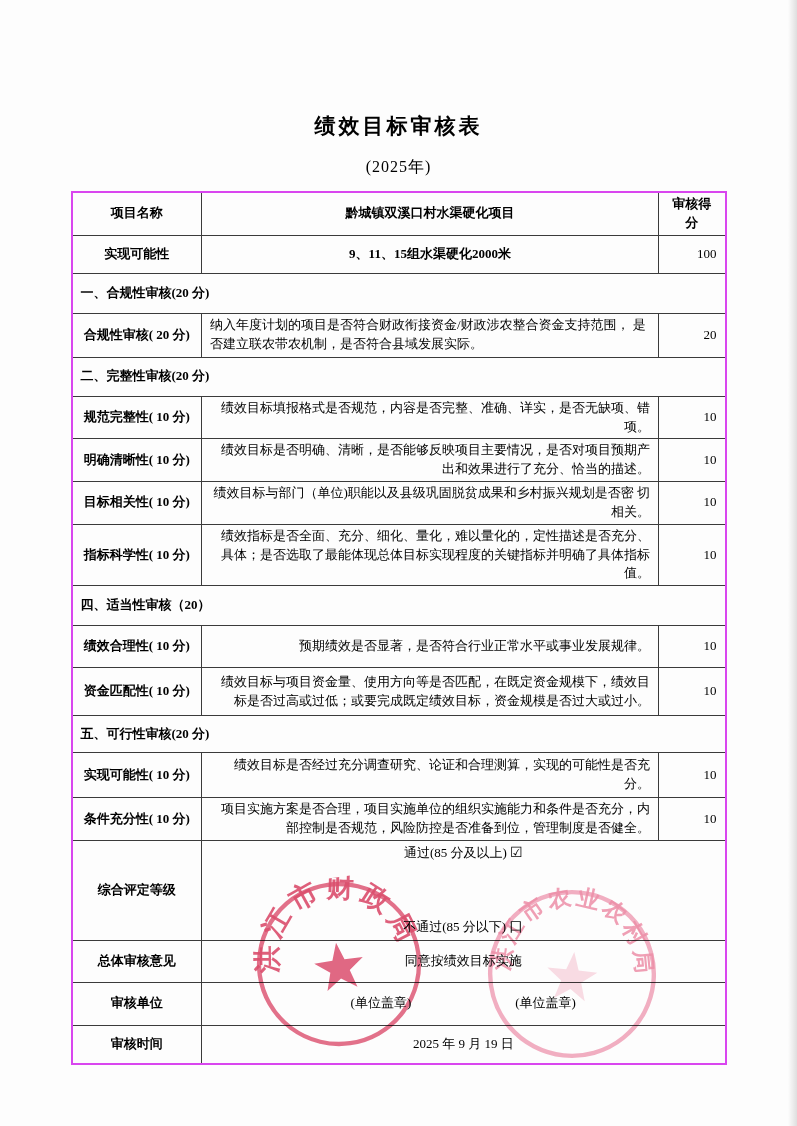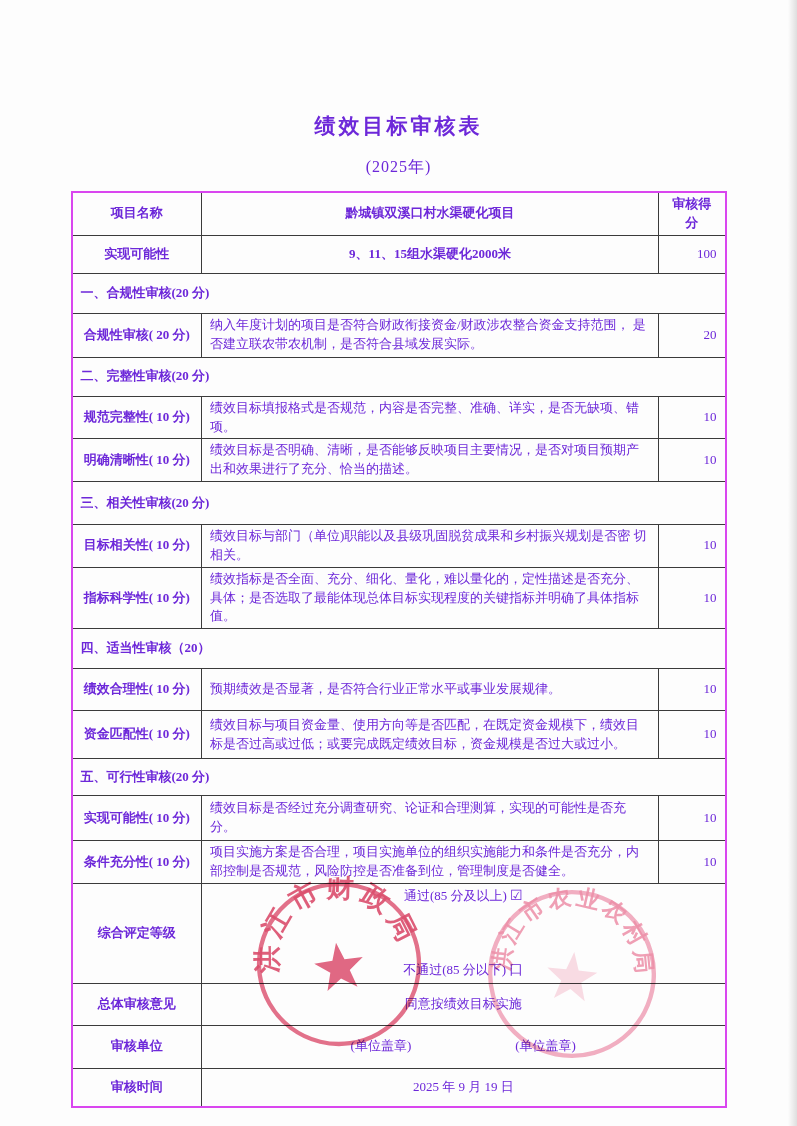--- a/index.html
+++ b/index.html
@@ -1,21 +1,21 @@
 <!DOCTYPE html>
 <html><head>
 <meta charset="utf-8">
 <style>
   html,body{margin:0;padding:0;background:#ffffff;}
   .sheet{
     position:relative;
     width:797px;height:1126px;
     background:#fdfdfd;
     font-family:"Liberation Serif","DejaVu Serif",serif;
-    color:#6d28d9;
+    color:#000000;
     overflow:hidden;
   }
   .edge-shadow{
     position:absolute;top:0;right:0;width:9px;height:100%;
     background:linear-gradient(to right,rgba(0,0,0,0),rgba(0,0,0,0.12));
   }
   .doc-title{
     margin:0;padding-top:112px;
     text-align:center;
     font-size:21px;font-weight:bold;letter-spacing:3px;
@@ -34,21 +34,21 @@
     border:1px solid #3b3b3b;
     padding:2px 8px;
     font-size:13px;line-height:1.45;
     vertical-align:middle;
     overflow:hidden;
   }
   td.lbl{text-align:center;font-weight:600;padding:2px 9px;}
   td.val{text-align:center;font-weight:700;}
   td.score{text-align:right;}
   td.band{text-align:left;padding-left:10px;font-weight:700;font-size:13.5px;}
-  td.crit{text-align:left;font-size:12.5px;padding:2px 6px;}
+  td.crit{text-align:right;font-size:12.5px;padding:2px 6px;}
   td.crit.al{text-align:left;margin-top:48px;}
   .opts{display:flex;justify-content:center;align-items:center;gap:54px;flex-direction:column;}
   .opt{white-space:nowrap;}
   .mark{display:inline-block;margin-left:3px;font-size:14px;}
   .seals{display:flex;justify-content:center;align-items:center;gap:104px;}
   .date-line{text-align:center;}
   .stamp{position:absolute;mix-blend-mode:multiply;pointer-events:none;}
   .stamp svg{display:block;width:100%;height:100%;}
   #stamp-left{left:253px;top:878px;width:172px;height:172px;transform:rotate(-8deg);}
   #stamp-right{left:484px;top:886px;width:176px;height:176px;transform:rotate(6deg);}
@@ -97,23 +97,20 @@
         <td class="lbl">规范完整性( 10 分)</td>
         <td class="crit">绩效目标填报格式是否规范，内容是否完整、准确、详实，是否无缺项、错项。</td>
         <td class="score">10</td>
       </tr>
       <tr style="height:41px">
         <td class="lbl">明确清晰性( 10 分)</td>
         <td class="crit">绩效目标是否明确、清晰，是否能够反映项目主要情况，是否对项目预期产出和效果进行了充分、恰当的描述。</td>
         <td class="score">10</td>
       </tr>
 
-      <tr style="height:43px">
-        <td class="band" colspan="3">三、相关性审核(20 分)</td>
-      </tr>
       <tr style="height:42px">
         <td class="lbl">目标相关性( 10 分)</td>
         <td class="crit">绩效目标与部门（单位)职能以及县级巩固脱贫成果和乡村振兴规划是否密 切相关。</td>
         <td class="score">10</td>
       </tr>
       <tr style="height:50px">
         <td class="lbl">指标科学性( 10 分)</td>
         <td class="crit">绩效指标是否全面、充分、细化、量化，难以量化的，定性描述是否充分、具体；是否选取了最能体现总体目标实现程度的关键指标并明确了具体指标值。</td>
         <td class="score">10</td>
       </tr>

